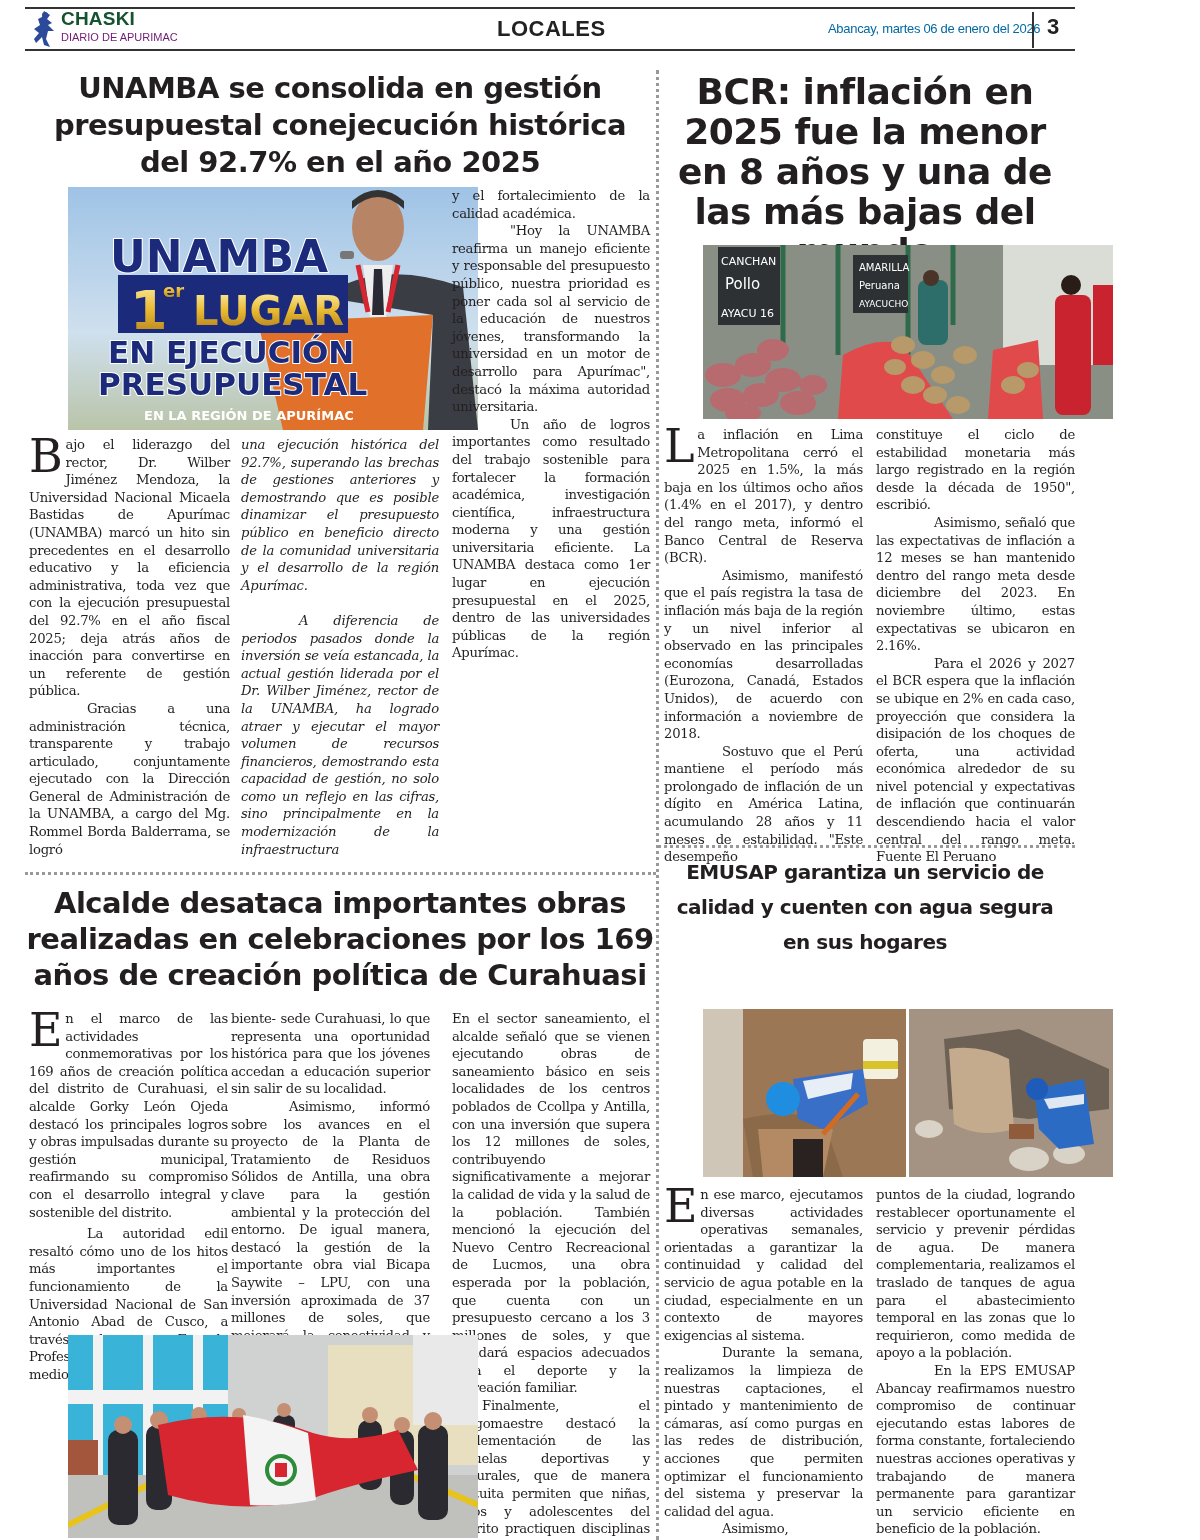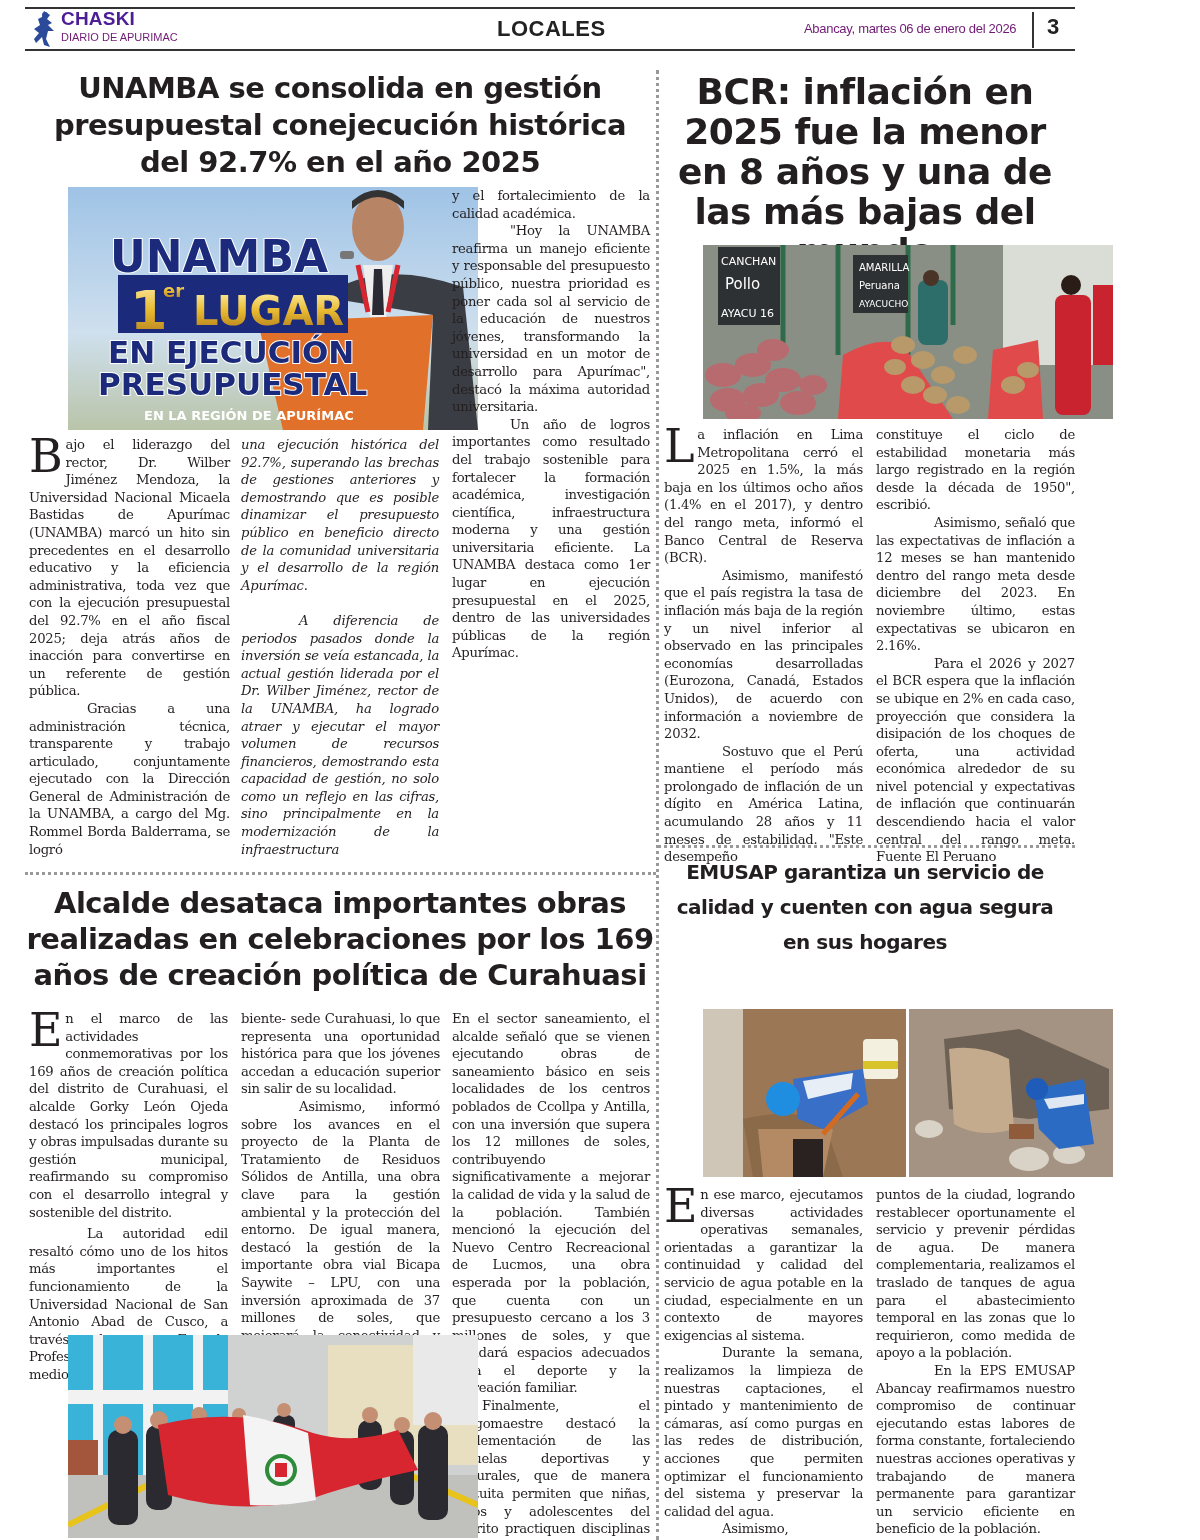--- a/index.html
+++ b/index.html
@@ -1,24 +1,24 @@
 <!DOCTYPE html>
 <html><head>
 <meta charset="utf-8">
 <style>
   * { box-sizing: border-box; margin: 0; padding: 0; }
   body { width: 1200px; height: 1540px; background: #fff; position: relative; overflow: hidden; color: #231f20; font-family: "DejaVu Serif", serif; }
 
   
   .hdr-line { position: absolute; left: 25px; width: 1050px; height: 2px; background: #333; }
   .logo-mark { position: absolute; left: 30px; top: 9px; width: 28px; height: 40px; }
-  .brand { position: absolute; left: 61px; top: 9px; font-family: "Liberation Sans", sans-serif; font-weight: bold; font-size: 19px; color: #4c1d95; line-height: 20px; letter-spacing: 0.2px; }
+  .brand { position: absolute; left: 61px; top: 9px; font-family: "Liberation Sans", sans-serif; font-weight: bold; font-size: 19px; color: #14532d; line-height: 20px; letter-spacing: 0.2px; }
   .brand-sub { position: absolute; left: 61px; top: 30px; font-family: "Liberation Sans", sans-serif; font-size: 11px; color: #701a75; line-height: 15px; }
   .section { position: absolute; left: 497px; top: 16px; font-family: "Liberation Sans", sans-serif; font-weight: bold; font-size: 22px; color: #222; letter-spacing: 0.5px; }
-  .dateline { position: absolute; left: 804px; top: 21px; font-family: "Liberation Sans", sans-serif; font-size: 13px; color: #701a75; letter-spacing: -0.3px; }
+  .dateline { position: absolute; left: 828px; top: 21px; font-family: "Liberation Sans", sans-serif; font-size: 13px; color: #0369a1; letter-spacing: -0.3px; }
   .pg-sep { position: absolute; left: 1032px; top: 12px; width: 2px; height: 36px; background: #333; }
   .pgnum { position: absolute; left: 1047px; top: 14px; font-family: "Liberation Sans", sans-serif; font-weight: bold; font-size: 22px; color: #222; }
 
   
   .vdot { position: absolute; width: 0; border-left: 3px dotted #999; }
   .hdot { position: absolute; height: 0; border-top: 3px dotted #999; }
 
   
   .headline { position: absolute; font-family: "DejaVu Sans", sans-serif; font-weight: bold; color: #231f20; text-align: center; letter-spacing: -0.5px; }
   .h1 { left: 30px; top: 70px; width: 620px; font-size: 29px; line-height: 37px; }
@@ -164,36 +164,36 @@
       <ellipse cx="192" cy="122" rx="11" ry="8"></ellipse>
         <ellipse cx="262" cy="110" rx="12" ry="9"></ellipse>
         <ellipse cx="310" cy="140" rx="12" ry="9"></ellipse>
       <ellipse cx="325" cy="125" rx="11" ry="8"></ellipse>
     </g>
   </svg>
 </div>
 
 <div class="col" style="left:664px; top:426px; width:199px;">
   <p><span class="drop">L</span><span>a inflación en Lima Metropolitana cerró el 2025 en 1.5%, la más baja en los últimos ocho años (1.4% en el 2017), y dentro del rango meta, informó el Banco Central de Reserva (BCR).</span></p>
-  <p class="ind">Asimismo, manifestó que el país registra la tasa de inflación más baja de la región y un nivel inferior al observado en las principales economías desarrolladas (Eurozona, Canadá, Estados Unidos), de acuerdo con información a noviembre de 2032.</p>
+  <p class="ind">Asimismo, manifestó que el país registra la tasa de inflación más baja de la región y un nivel inferior al observado en las principales economías desarrolladas (Eurozona, Canadá, Estados Unidos), de acuerdo con información a noviembre de 2018.</p>
   <p class="ind">Sostuvo que el Perú mantiene el período más prolongado de inflación de un dígito en América Latina, acumulando 28 años y 11 meses de estabilidad. "Este desempeño</p>
 </div>
 <div class="col" style="left:876px; top:426px; width:199px;">
   <p>constituye el ciclo de estabilidad monetaria más largo registrado en la región desde la década de 1950", escribió.</p>
   <p class="ind">Asimismo, señaló que las expectativas de inflación a 12 meses se han mantenido dentro del rango meta desde diciembre del 2023. En noviembre último, estas expectativas se ubicaron en 2.16%.</p>
   <p class="ind">Para el 2026 y 2027 el BCR espera que la inflación se ubique en 2% en cada caso, proyección que considera la disipación de los choques de oferta, una actividad económica alrededor de su nivel potencial y expectativas de inflación que continuarán descendiendo hacia el valor central del rango meta. Fuente El Peruano</p>
 </div>
 
 <div class="headline h3">Alcalde desataca importantes obras realizadas en celebraciones por los 169 años de creación política de Curahuasi</div>
 
 <div class="col" style="left:29px; top:1010px; width:199px;">
   <p><span class="drop">E</span><span>n el marco de las actividades conmemorativas por los 169 años de creación política del distrito de Curahuasi, el alcalde Gorky León Ojeda destacó los principales logros y obras impulsadas durante su gestión municipal, reafirmando su compromiso con el desarrollo integral y sostenible del distrito.</span></p>
   <p class="ind" style="margin-top:4px;">La autoridad edil resaltó cómo uno de los hitos más importantes el funcionamiento de la Universidad Nacional de San Antonio Abad de Cusco, a través de su Escuela Profesional de Ingeniería del medio am-</p>
 </div>
-<div class="col" style="left:241px; top:1010px; width:199px;">
+<div class="col" style="left:231px; top:1010px; width:199px;">
   <p>biente- sede Curahuasi, lo que representa una oportunidad histórica para que los jóvenes accedan a educación superior sin salir de su localidad.</p>
   <p class="ind">Asimismo, informó sobre los avances en el proyecto de la Planta de Tratamiento de Residuos Sólidos de Antilla, una obra clave para la gestión ambiental y la protección del entorno. De igual manera, destacó la gestión de la importante obra vial Bicapa Saywite – LPU, con una inversión aproximada de 37 millones de soles, que mejorará la conectividad y dinamizará la economía local.</p>
 </div>
 <div class="col" style="left:452px; top:1010px; width:198px;">
   <p>En el sector saneamiento, el alcalde señaló que se vienen ejecutando obras de saneamiento básico en seis localidades de los centros poblados de Ccollpa y Antilla, con una inversión que supera los 12 millones de soles, contribuyendo significativamente a mejorar la calidad de vida y la salud de la población. También mencionó la ejecución del Nuevo Centro Recreacional de Lucmos, una obra esperada por la población, que cuenta con un presupuesto cercano a los 3 millones de soles, y que brindará espacios adecuados para el deporte y la recreación familiar.</p>
   <p class="ind" style="text-indent:30px;">Finalmente, el burgomaestre destacó la implementación de las escuelas deportivas y culturales, que de manera gratuita permiten que niñas, niños y adolescentes del distrito practiquen disciplinas deportivas, desarrollen el canto o aprendan a tocar instrumentos musicales, fomentando valores, talento y una formación integral.</p>
 </div>
 
 <div class="photo" style="left:29px; top:1335px; width:410px; height:203px;">
   <svg width="410" height="203" viewBox="0 0 410 203">

